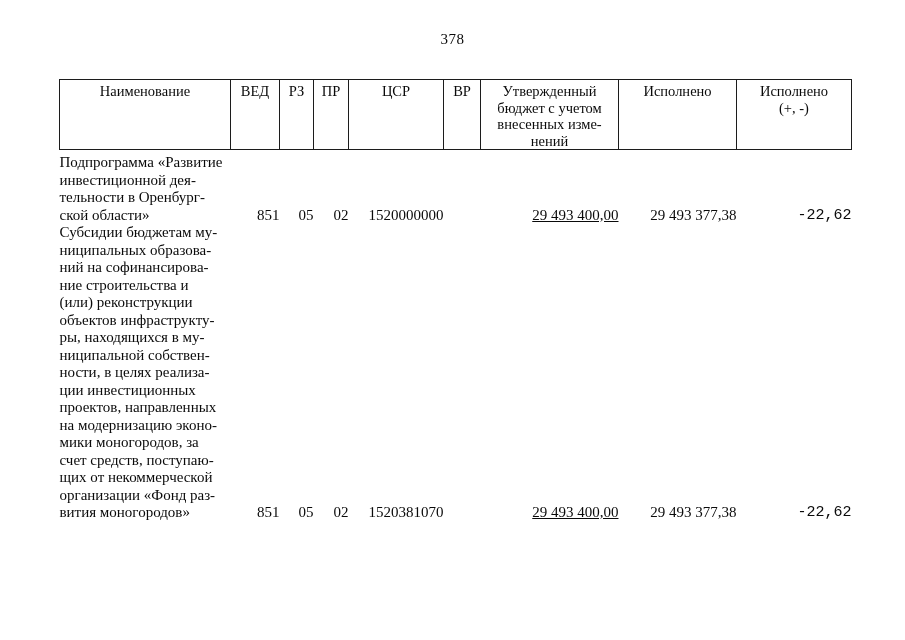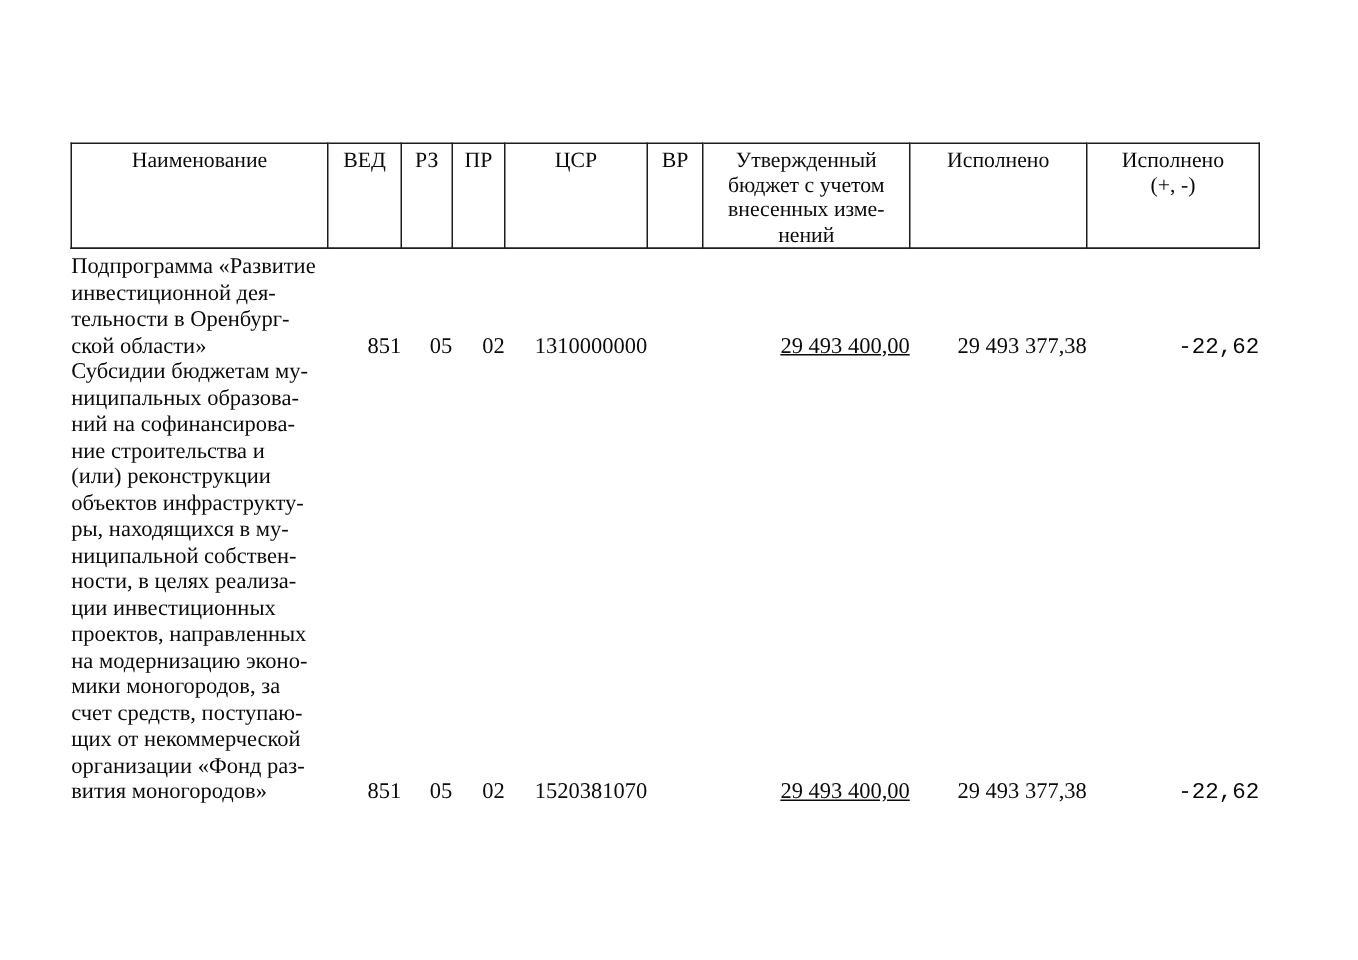--- a/index.html
+++ b/index.html
@@ -16,28 +16,27 @@
     position: absolute;
     top: 31px;
     left: 0;
     width: 905px;
     text-align: center;
     font-size: 15px;
     letter-spacing: 0.5px;
   }
   table.budget-table {
     position: absolute;
-    left: 47px;
+    left: 59px;
     top: 79px;
     width: 792px;
     border-collapse: collapse;
     table-layout: fixed;
     font-size: 15px;
     line-height: 17.5px;
-    margin-top: 16px;
   }
   table.budget-table thead th {
     border: 1px solid #1c1c1c;
     font-weight: normal;
     text-align: center;
     vertical-align: top;
     white-space: pre-line;
     padding: 3px 2px 0 2px;
     height: 62px;
     font-size: 14.5px;
@@ -58,20 +57,21 @@
   td.cell-code { text-align: right; }
   td.cell-money { text-align: right; padding-right: 8px; text-decoration: underline; }
   td.cell-exec { text-align: right; padding-right: 4px; }
   td.cell-dev { text-align: right; padding-right: 4px; font-family: Liberation Mono, monospace; }
 </style>
 </head>
 <body>
 
 <div class="page">
 
+  <div class="page-number">378</div>
 
   <table class="budget-table">
     <colgroup>
       <col style="width:171px">
       <col style="width:49px">
       <col style="width:34px">
       <col style="width:35px">
       <col style="width:95px">
       <col style="width:37px">
       <col style="width:138px">
@@ -97,21 +97,21 @@
     </thead>
     <tbody>
       <tr class="first-row">
         <td class="cell-name">Подпрограмма «Развитие
 инвестиционной дея-
 тельности в Оренбург-
 ской области»</td>
         <td class="cell-code">851</td>
         <td class="cell-code">05</td>
         <td class="cell-code">02</td>
-        <td class="cell-code">1310000000</td>
+        <td class="cell-code">1520000000</td>
         <td class="cell-code"></td>
         <td class="cell-money">29 493 400,00</td>
         <td class="cell-exec">29 493 377,38</td>
         <td class="cell-dev">-22,62</td>
       </tr>
       <tr>
         <td class="cell-name">Субсидии бюджетам му-
 ниципальных образова-
 ний на софинансирова-
 ние строительства и

